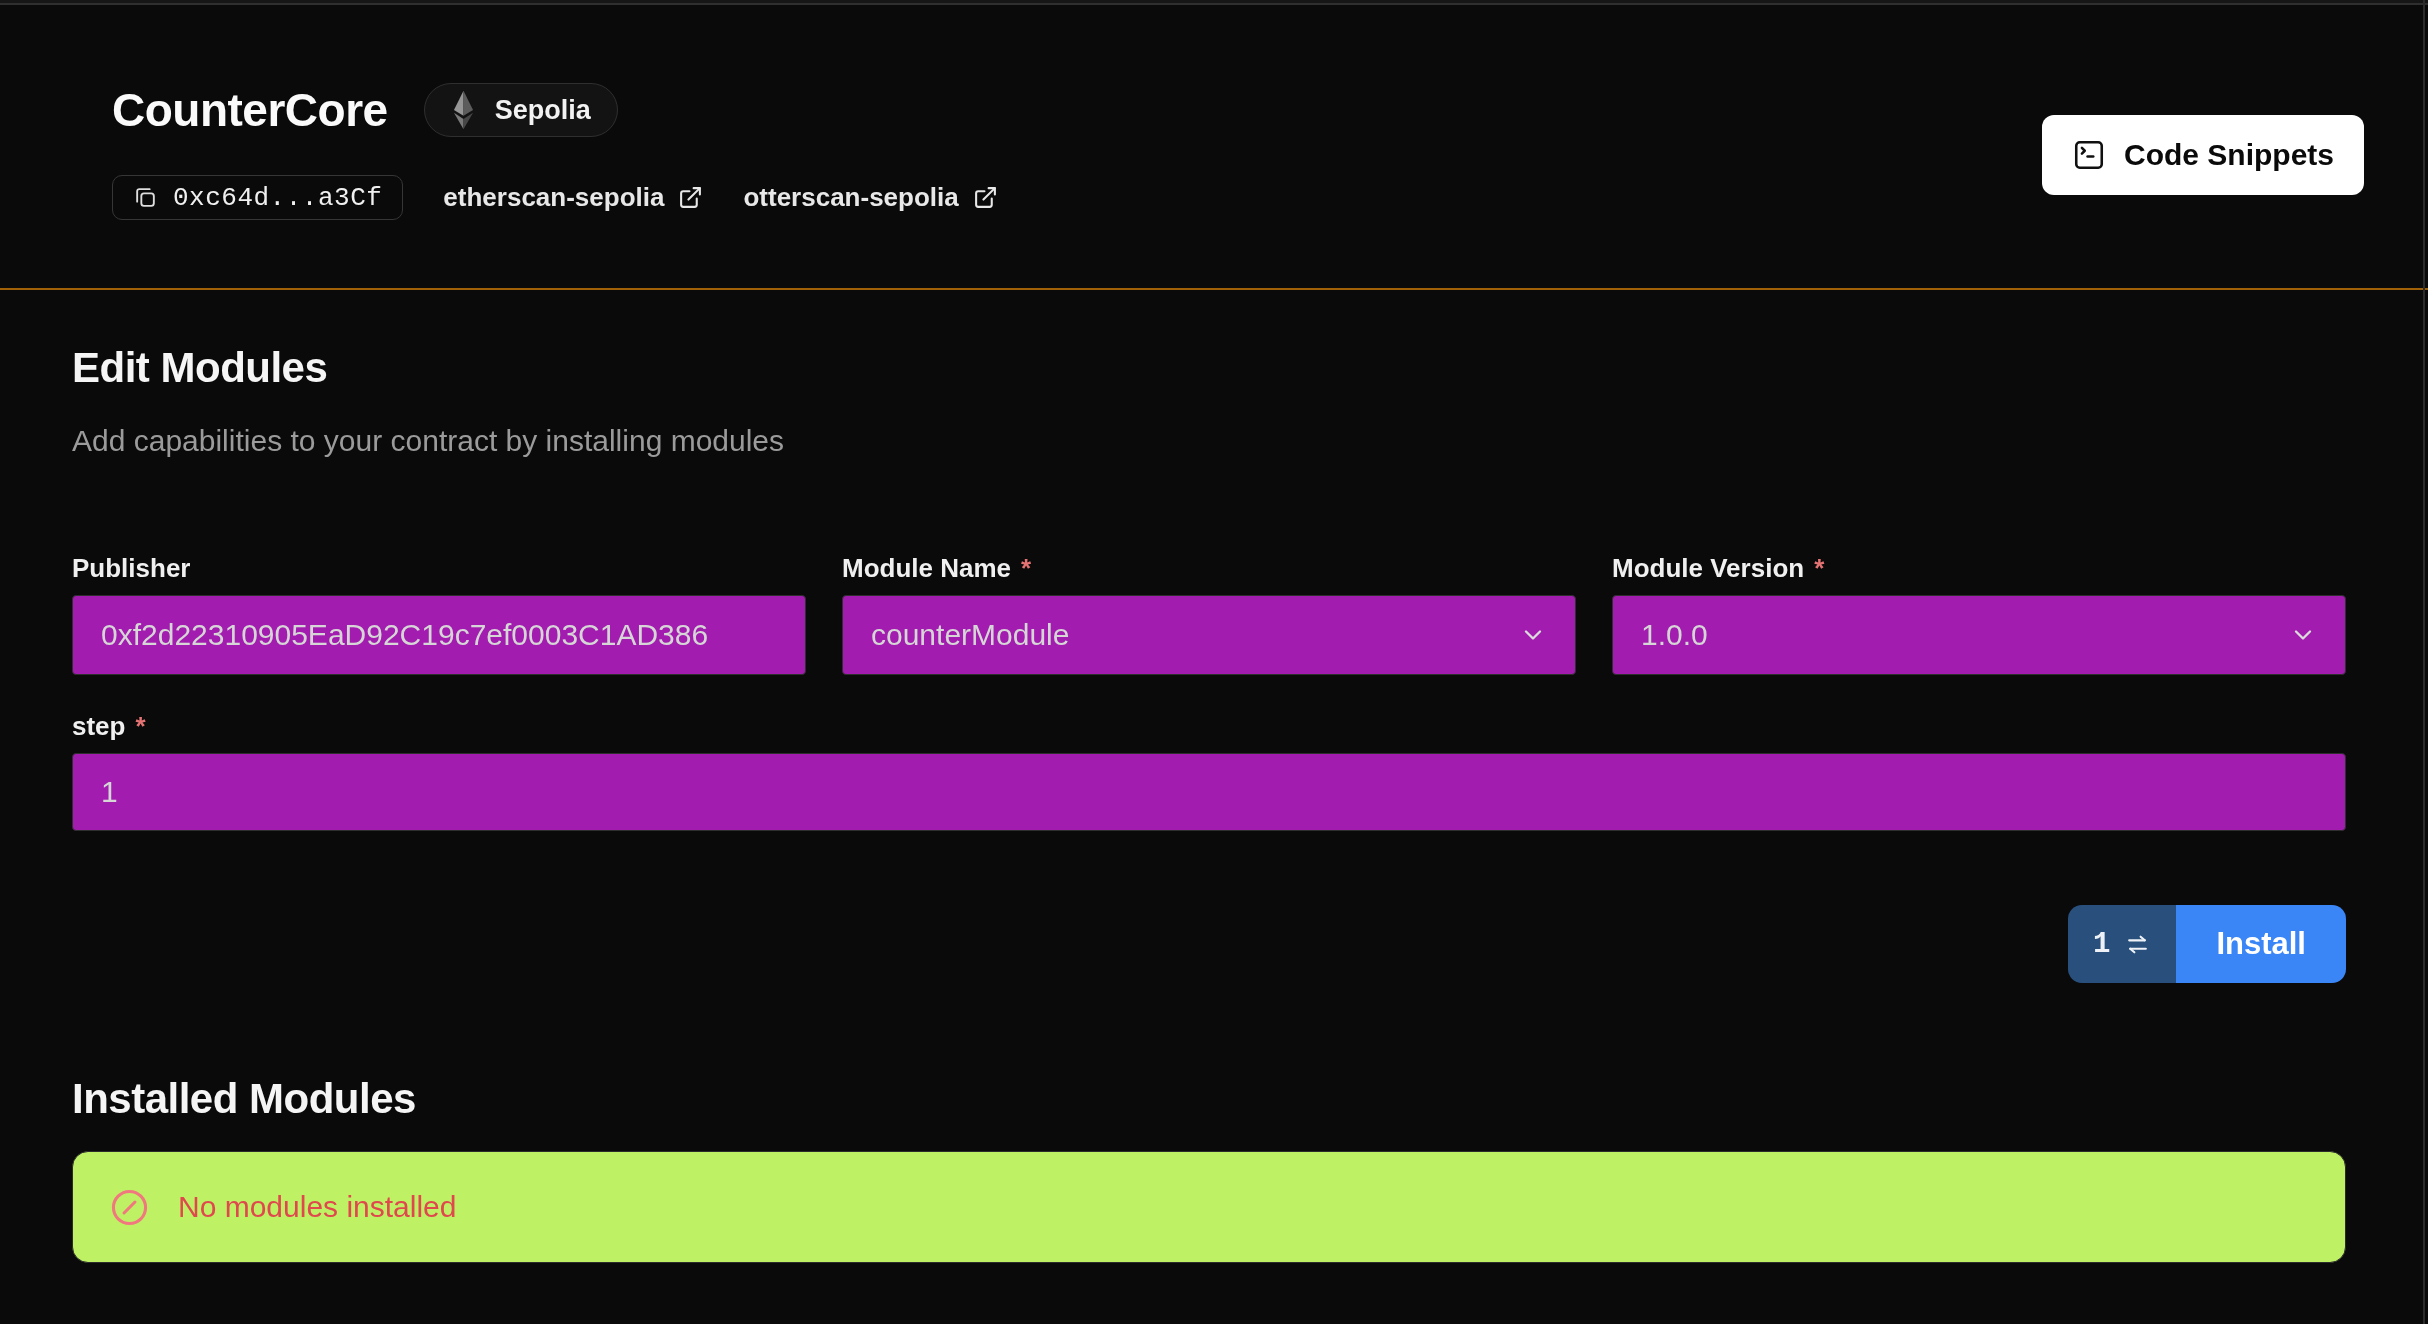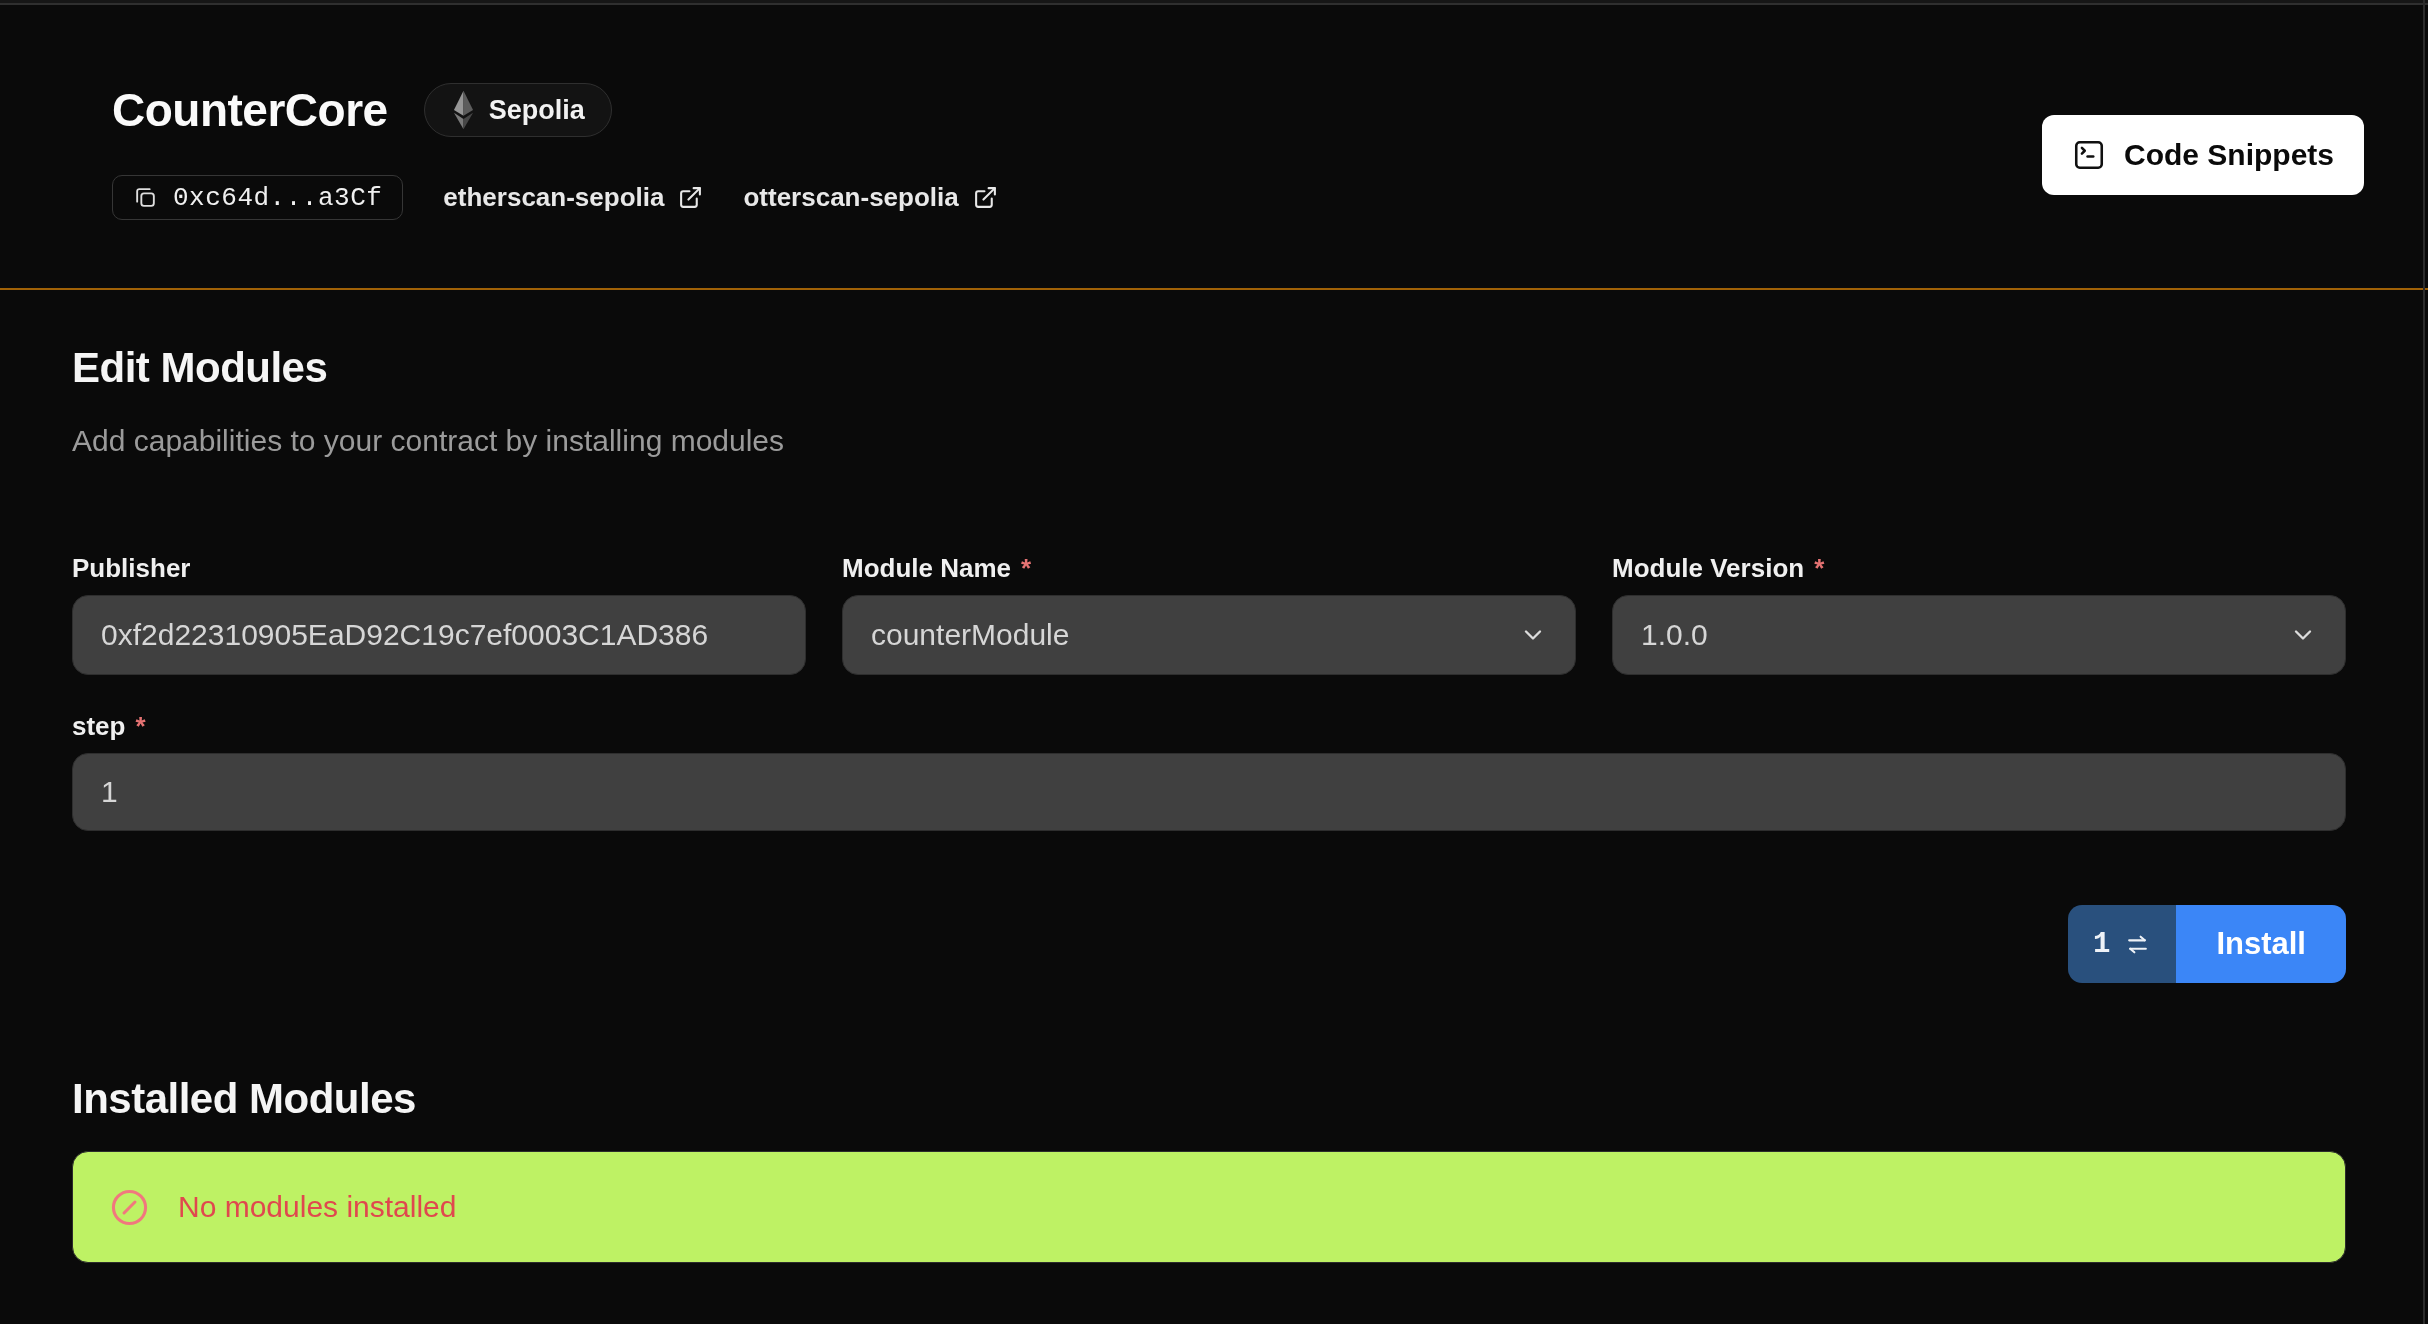--- a/index.html
+++ b/index.html
@@ -21,21 +21,21 @@
   
   header {
     position:relative;
     height:285px;
     padding:78px 82px 0 112px;
     border-bottom:2px solid #a16207;
   }
   .title-row { display:flex; align-items:center; gap:36px; }
   h1 { font-size:46px; font-weight:700; letter-spacing:-0.5px; color:#fafafa; }
   .network-badge {
-    display:inline-flex; align-items:center; gap:13px;
+    display:inline-flex; align-items:center; gap:19px;
     height:54px; padding:0 26px; border-radius:27px;
     background:#131313; border:1.5px solid #2f2f2f; cursor:pointer;
   }
   .network-badge span { font-size:27px; font-weight:600; color:#f2f2f2; }
 
   .meta-row { display:flex; align-items:center; gap:40px; margin-top:38px; }
   .address-chip {
     display:inline-flex; align-items:center; gap:15px;
     height:45px; padding:0 20px; border-radius:10px;
     background:transparent; border:1.5px solid #363636; cursor:pointer;
@@ -59,22 +59,22 @@
   #edit-title { margin-top:54px; }
   .subtitle { margin-top:31px; font-size:30px; line-height:36px; color:#9b9b9b; }
 
   .form-grid { margin-top:94px; display:grid; grid-template-columns:repeat(3,1fr); gap:36px; }
   .field-label {
     display:flex; gap:10px; font-size:26px; font-weight:600; color:#f0f0f0;
     line-height:30px; margin-bottom:12px;
   }
   .req { color:#e57373; }
   .control {
-    width:100%; height:80px; background:#404040;
-    border:1.5px solid #2e2e2e; border-radius:16px;
+    width:100%; height:80px; background:#a21caf;
+    border:1.5px solid #2e2e2e; border-radius:4px;
     padding:0 28px; font-size:30px; color:#d6d6d6; font-family:inherit;
     display:flex; align-items:center; outline:none;
   }
   input.control { color:#d6d6d6; }
   .select-control { cursor:pointer; justify-content:space-between; }
   .chev { color:#dcdcdc; flex:0 0 auto; }
 
   .step-field { margin-top:36px; }
   .step-field .control { height:78px; }
 

